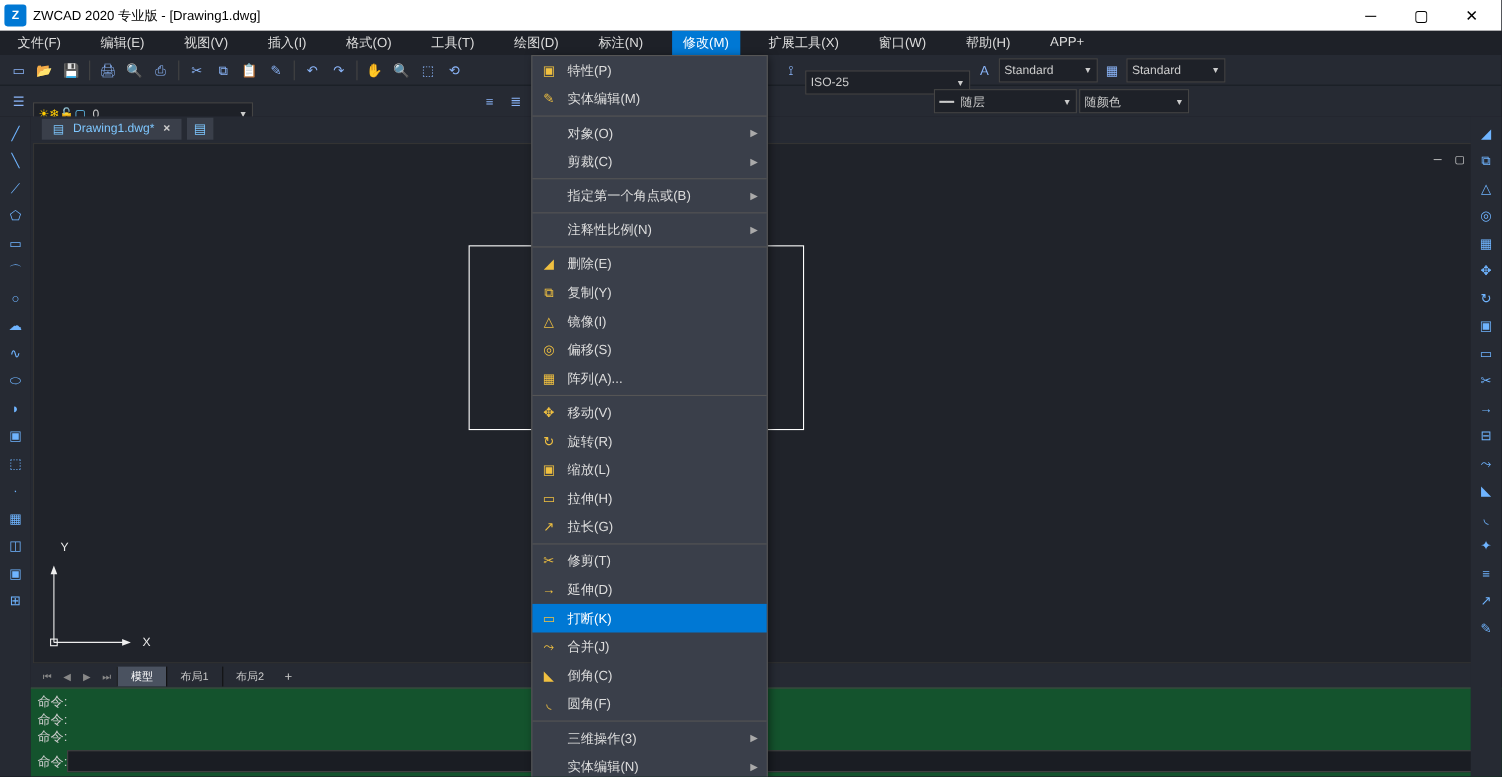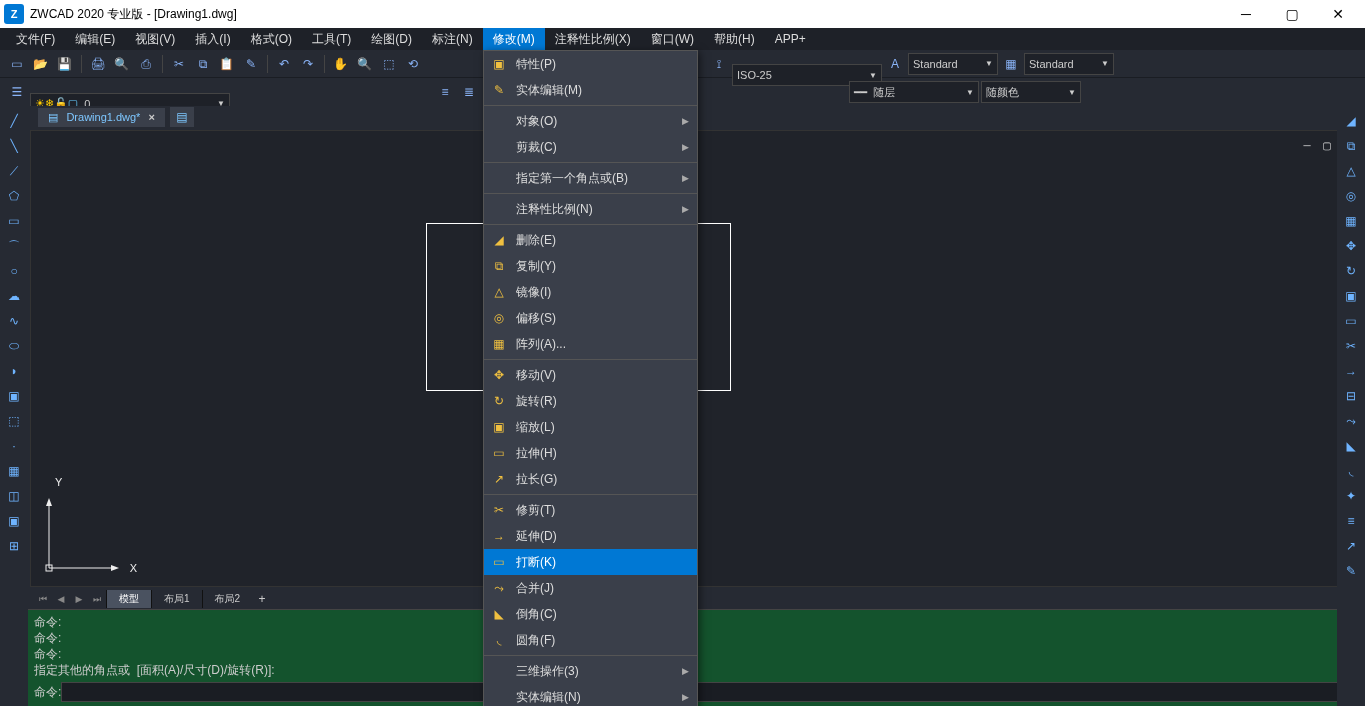--- a/index.html
+++ b/index.html
@@ -6,21 +6,21 @@
 body { width: 1365px; height: 706px; background: #1a1d23; color: #ccc; font-size: 12px; overflow: hidden; position: relative; }
 
 
 .titlebar { height: 28px; background: #fff; display: flex; align-items: center; padding: 0 4px; color: #000; }
 .titlebar .logo { width: 20px; height: 20px; background: #0078d4; border-radius: 3px; display: flex; align-items: center; justify-content: center; color: #fff; font-size: 11px; font-weight: bold; }
 .titlebar .title { margin-left: 6px; font-size: 12px; }
 .titlebar .win-controls { margin-left: auto; display: flex; }
 .titlebar .win-btn { width: 46px; height: 28px; display: flex; align-items: center; justify-content: center; font-size: 14px; cursor: pointer; }
 
 
-.menubar { height: 22px; background: #1e2128; display: flex; align-items: center; padding: 0 6px; gap: 0; }
+.menubar { height: 22px; background: #1e2128; display: flex; padding: 0 6px; gap: 16px; }
 .menubar .menu-item { padding: 3px 10px; color: #ddd; cursor: pointer; font-size: 12px; }
 .menubar .menu-item.active { background: #0078d4; color: #fff; }
 
 
 .toolbar-row { height: 28px; background: #262a33; display: flex; align-items: center; padding: 0 6px; gap: 2px; border-bottom: 1px solid #1a1d23; }
 .tb-btn { width: 22px; height: 22px; display: flex; align-items: center; justify-content: center; cursor: pointer; color: #8ab4f8; border-radius: 2px; }
 .tb-sep { width: 1px; height: 18px; background: #444; margin: 0 3px; }
 .tb-dropdown { height: 22px; background: #1e2128; border: 1px solid #444; display: flex; align-items: center; padding: 0 4px; color: #ccc; font-size: 11px; cursor: pointer; }
 .tb-dropdown.wide { min-width: 150px; margin-top: 23px; }
 .tb-dropdown .arrow { margin-left: auto; font-size: 8px; padding-left: 6px; }
@@ -98,21 +98,21 @@
 <div class="menubar" id="menubar">
     <div class="menu-item">文件(F)</div>
     <div class="menu-item">编辑(E)</div>
     <div class="menu-item">视图(V)</div>
     <div class="menu-item">插入(I)</div>
     <div class="menu-item">格式(O)</div>
     <div class="menu-item">工具(T)</div>
     <div class="menu-item">绘图(D)</div>
     <div class="menu-item">标注(N)</div>
     <div class="menu-item active">修改(M)</div>
-    <div class="menu-item">注释性比例(X)</div>
+    <div class="menu-item">扩展工具(X)</div>
     <div class="menu-item">窗口(W)</div>
     <div class="menu-item">帮助(H)</div>
     <div class="menu-item">APP+</div>
   </div>
 
 <div class="toolbar-row">
   <div class="tb-btn">▭</div>
   <div class="tb-btn">📂</div>
   <div class="tb-btn">💾</div>
   <div class="tb-sep"></div>
@@ -249,21 +249,20 @@
           <div class="layout-tab">布局2</div>
         </div>
       <div class="layout-add">+</div>
     </div>
 
     <div class="cmd-area">
       <div id="cmd-lines">
           <div class="cmd-line">命令:</div>
           <div class="cmd-line">命令:</div>
           <div class="cmd-line">命令:</div>
-          <div class="cmd-line">指定其他的角点或  [面积(A)/尺寸(D)/旋转(R)]:</div>
           <div class="cmd-line"></div>
         </div>
       <div class="cmd-input-row">
         <span>命令: </span>
         <input type="text" style="">
       </div>
     </div>
   </div>
 </div>
 

